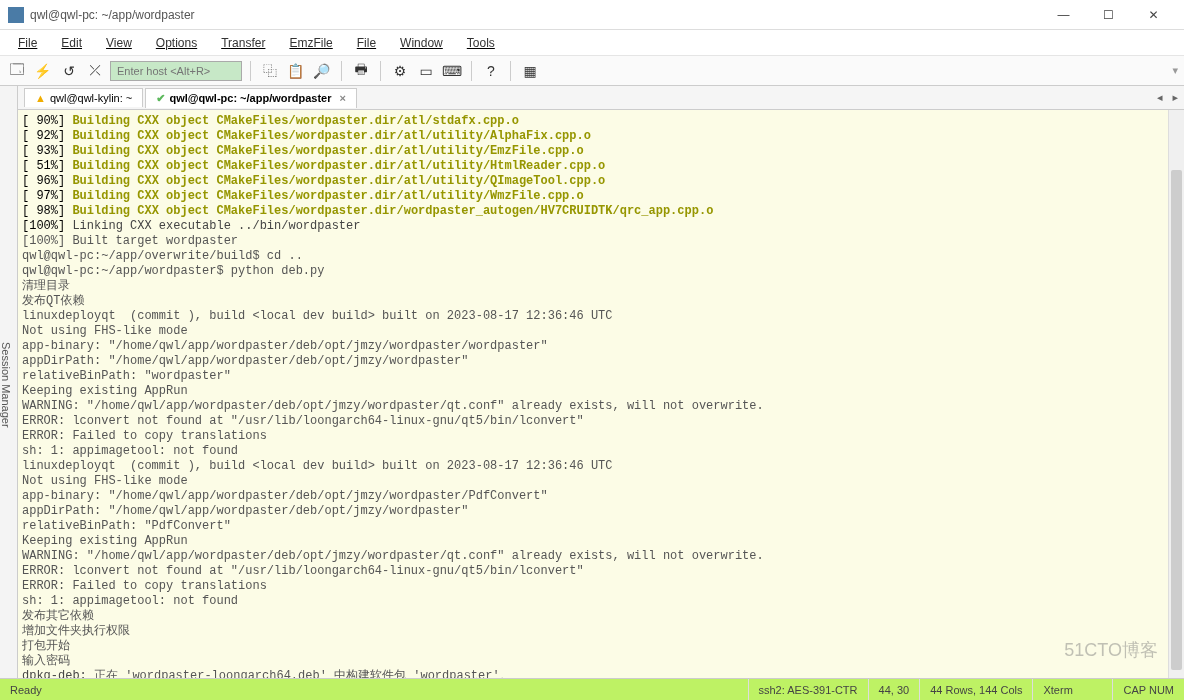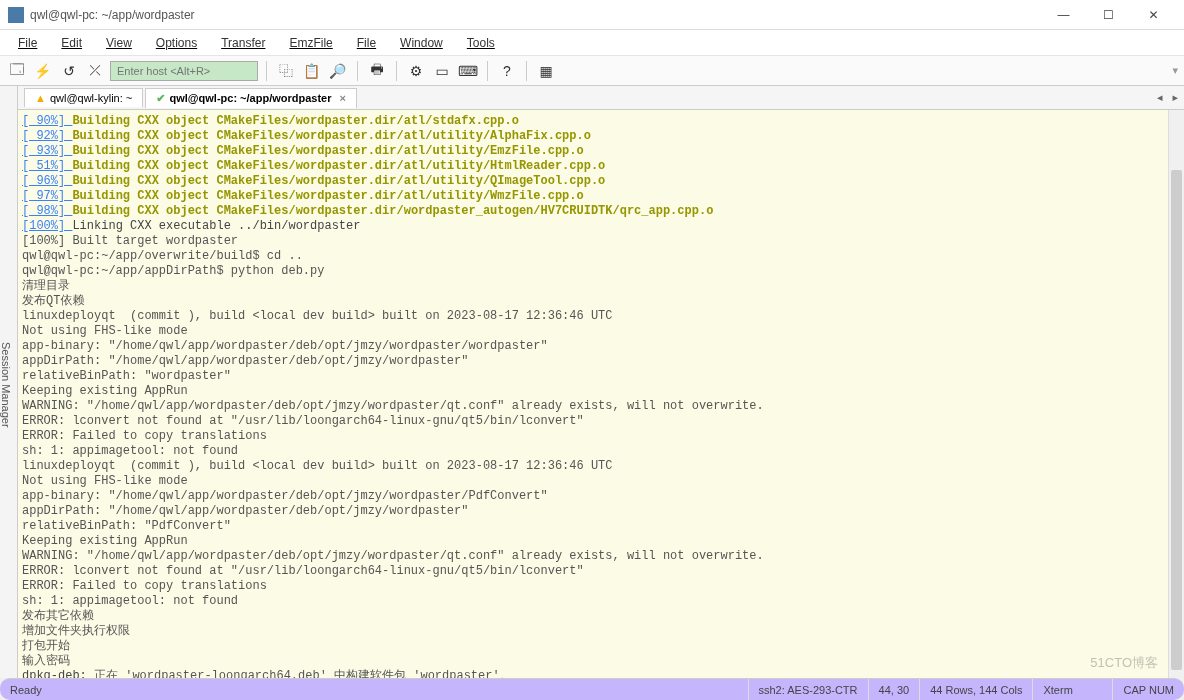--- a/index.html
+++ b/index.html
@@ -7,43 +7,43 @@
 .titlebar { height: 30px; background: #fff; display: flex; align-items: center; padding: 0 8px; border-bottom: 1px solid #ddd; }
 .titlebar-icon { width: 16px; height: 16px; background: #4a7ba6; margin-right: 6px; display: inline-block; }
 .titlebar-text { flex: 1; color: #555; font-size: 12px; }
 .win-controls { display: flex; gap: 0; }
 .win-btn { width: 45px; height: 28px; display: flex; align-items: center; justify-content: center; color: #444; }
 .menubar { height: 26px; background: #fff; display: flex; align-items: center; padding: 0 8px; gap: 4px; border-bottom: 1px solid #e5e5e5; text-decoration: underline; }
 .menu-item { padding: 2px 10px; color: #333; font-size: 12px; }
 .toolbar { height: 30px; background: #fafafa; display: flex; align-items: center; padding: 0 6px; border-bottom: 1px solid #ccc; gap: 4px; }
 .tool-btn { width: 22px; height: 22px; display: flex; align-items: center; justify-content: center; color: #333; font-size: 14px; }
 .tool-sep { width: 1px; height: 20px; background: #ccc; margin: 0 4px; }
-.host-input { background: #c7e8c7; border: 1px solid #aaa; padding: 2px 6px; font-size: 11px; color: #777; width: 148px; height: 20px; }
+.host-input { background: #c7e8c7; border: 1px solid #aaa; padding: 2px 6px; font-size: 11px; color: #777; width: 132px; height: 20px; }
 .toolbar-right { margin-left: auto; color: #999; font-size: 11px; }
 .main-area { flex: 1; display: flex; overflow: hidden; }
 .session-mgr { width: 18px; background: #f4f4f4; border-right: 1px solid #ccc; writing-mode: vertical-lr; text-align: center; padding-top: 6px; font-size: 11px; color: #555; }
 .content-col { flex: 1; display: flex; flex-direction: column; overflow: hidden; }
 .tabs-row { height: 24px; background: #f5f5f5; display: flex; align-items: center; border-bottom: 1px solid #ccc; padding: 0 6px; }
 .tab { padding: 3px 10px; display: flex; align-items: center; gap: 4px; font-size: 11px; border: 1px solid #ccc; border-bottom: none; margin-right: 2px; background: #fff; }
 .tab.active { background: #fff; font-weight: bold; }
 .tab-warn { color: #f0ad00; }
 .tab-ok { color: #5cb85c; }
 .tab-close { margin-left: 4px; color: #888; }
 .nav-arrows { margin-left: auto; display: flex; gap: 10px; color: #666; font-size: 11px; }
 .terminal { flex: 1; background: #fcfce6; font-family: Consolas, "Courier New", monospace; font-size: 12px; line-height: 15px; padding: 4px 4px 4px 4px; overflow: hidden; position: relative; color: #555; white-space: pre; }
-.terminal .brk { color: #3b82f6; text-decoration: underline; }
+.terminal .brk { color: #000000; }
 .terminal .yell { color: #969600; font-weight: bold; text-align: center; }
 .terminal .yellb { color: #969600; font-weight: bold; }
 .terminal .bold { font-weight: normal; color: #444; }
 .scrollbar { position: absolute; right: 0; top: 0; bottom: 0; width: 16px; background: #f0f0f0; border-left: 1px solid #ddd; }
 .scroll-thumb { position: absolute; left: 2px; right: 2px; top: 60px; height: 500px; background: #cdcdcd; border-radius: 2px; }
-.statusbar { height: 22px; background: #c4b5fd; border-top: 1px solid #ccc; display: flex; align-items: center; font-size: 11px; color: #444; border-radius: 10px; }
+.statusbar { height: 22px; background: #bef264; border-top: 1px solid #ccc; display: flex; align-items: center; font-size: 11px; color: #444; }
 .stat-cell { padding: 0 10px; border-right: 1px solid #ddd; height: 100%; display: flex; align-items: center; }
 .stat-cell.first { flex: 1; border-right: 1px solid #ddd; }
-.watermark { position: absolute; right: 26px; bottom: 8px; color: rgba(120,120,120,0.45); font-size: 13px; font-family: sans-serif; pointer-events: none; }
+.watermark { position: absolute; right: 26px; bottom: 20px; color: rgba(120,120,120,0.45); font-size: 18px; font-family: sans-serif; pointer-events: none; }
 </style>
 </head>
 <body>
 
 <div class="titlebar">
   <span class="titlebar-icon"></span>
   <span class="titlebar-text">qwl@qwl-pc: ~/app/wordpaster</span>
   <div class="win-controls">
     <div class="win-btn">—</div>
     <div class="win-btn">☐</div>
@@ -107,21 +107,21 @@
     <div class="terminal"><span class="brk">[ 90%] </span><span class="yell">Building CXX object CMakeFiles/wordpaster.dir/atl/stdafx.cpp.o</span>
 <span class="brk">[ 92%] </span><span class="yell">Building CXX object CMakeFiles/wordpaster.dir/atl/utility/AlphaFix.cpp.o</span>
 <span class="brk">[ 93%] </span><span class="yell">Building CXX object CMakeFiles/wordpaster.dir/atl/utility/EmzFile.cpp.o</span>
 <span class="brk">[ 51%] </span><span class="yell">Building CXX object CMakeFiles/wordpaster.dir/atl/utility/HtmlReader.cpp.o</span>
 <span class="brk">[ 96%] </span><span class="yell">Building CXX object CMakeFiles/wordpaster.dir/atl/utility/QImageTool.cpp.o</span>
 <span class="brk">[ 97%] </span><span class="yell">Building CXX object CMakeFiles/wordpaster.dir/atl/utility/WmzFile.cpp.o</span>
 <span class="brk">[ 98%] </span><span class="yell">Building CXX object CMakeFiles/wordpaster.dir/wordpaster_autogen/HV7CRUIDTK/qrc_app.cpp.o</span>
 <span class="brk">[100%] </span><span class="yellb bold">Linking CXX executable ../bin/wordpaster</span>
 <span>[100%] Built target wordpaster</span>
 <span>qwl@qwl-pc:~/app/overwrite/build$ cd ..</span>
-<span>qwl@qwl-pc:~/app/appDirPath$ python deb.py</span>
+<span>qwl@qwl-pc:~/app/wordpaster$ python deb.py</span>
 <span>清理目录</span>
 <span>发布QT依赖</span>
 <span>linuxdeployqt  (commit ), build &lt;local dev build&gt; built on 2023-08-17 12:36:46 UTC</span>
 <span>Not using FHS-like mode</span>
 <span>app-binary: "/home/qwl/app/wordpaster/deb/opt/jmzy/wordpaster/wordpaster"</span>
 <span>appDirPath: "/home/qwl/app/wordpaster/deb/opt/jmzy/wordpaster"</span>
 <span>relativeBinPath: "wordpaster"</span>
 <span>Keeping existing AppRun</span>
 <span>WARNING: "/home/qwl/app/wordpaster/deb/opt/jmzy/wordpaster/qt.conf" already exists, will not overwrite.</span>
 <span>ERROR: lconvert not found at "/usr/lib/loongarch64-linux-gnu/qt5/bin/lconvert"</span>
@@ -151,18 +151,18 @@
       <div class="scrollbar">
         <div class="scroll-thumb"></div>
       </div>
       <div class="watermark">51CTO博客</div>
     </div>
   </div>
 </div>
 
 <div class="statusbar">
   <div class="stat-cell first">Ready</div>
-  <div class="stat-cell">ssh2: AES-293-CTR</div>
+  <div class="stat-cell">ssh2: AES-391-CTR</div>
   <div class="stat-cell">44,  30</div>
   <div class="stat-cell">44 Rows, 144 Cols</div>
   <div class="stat-cell" style="min-width:80px">Xterm</div>
   <div class="stat-cell" style="border-right:none">CAP  NUM</div>
 </div>
 
 </body></html>

